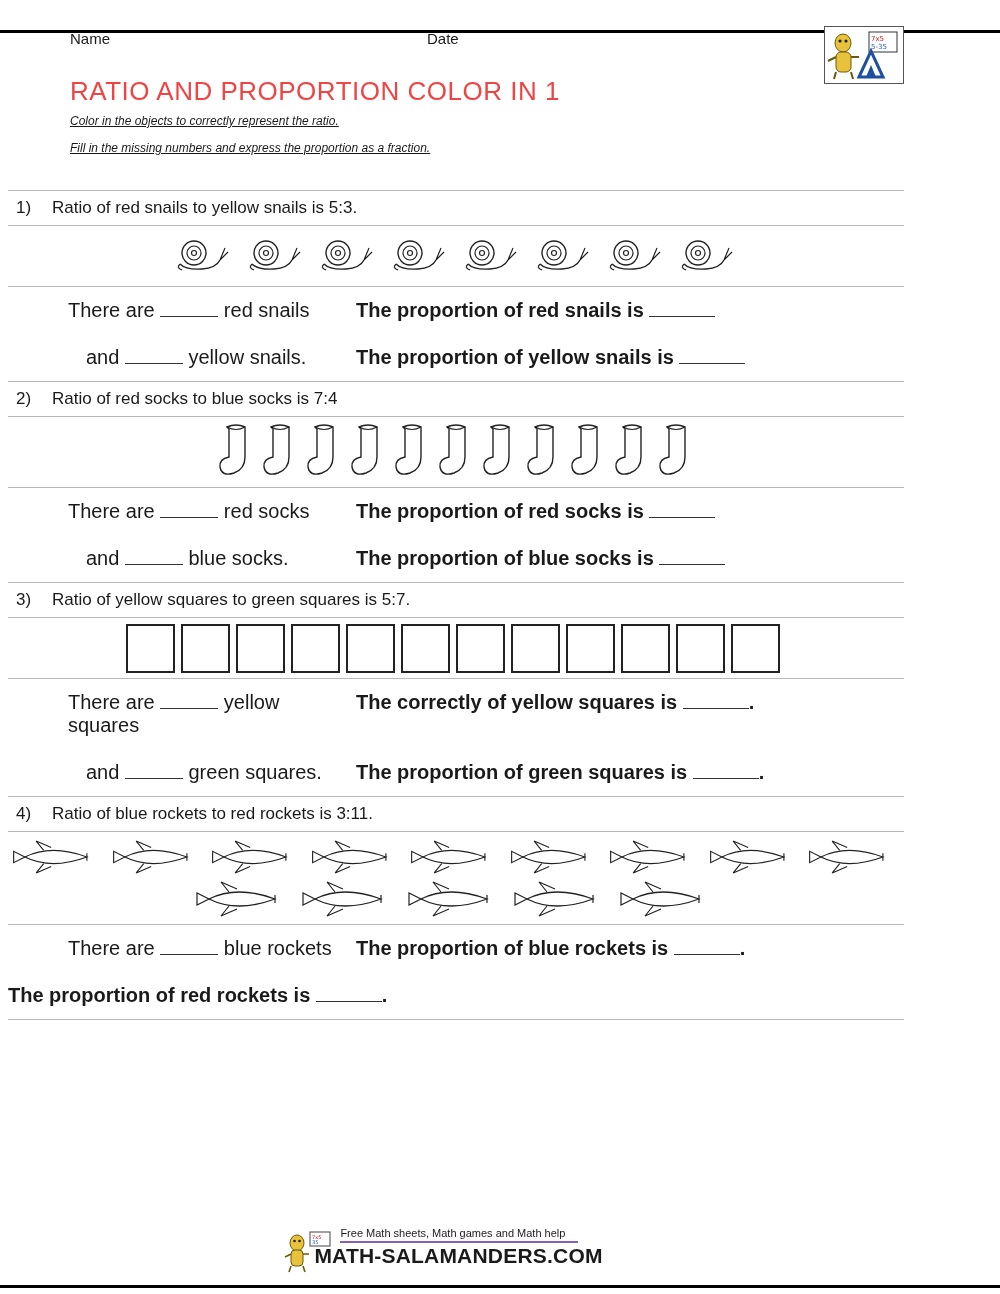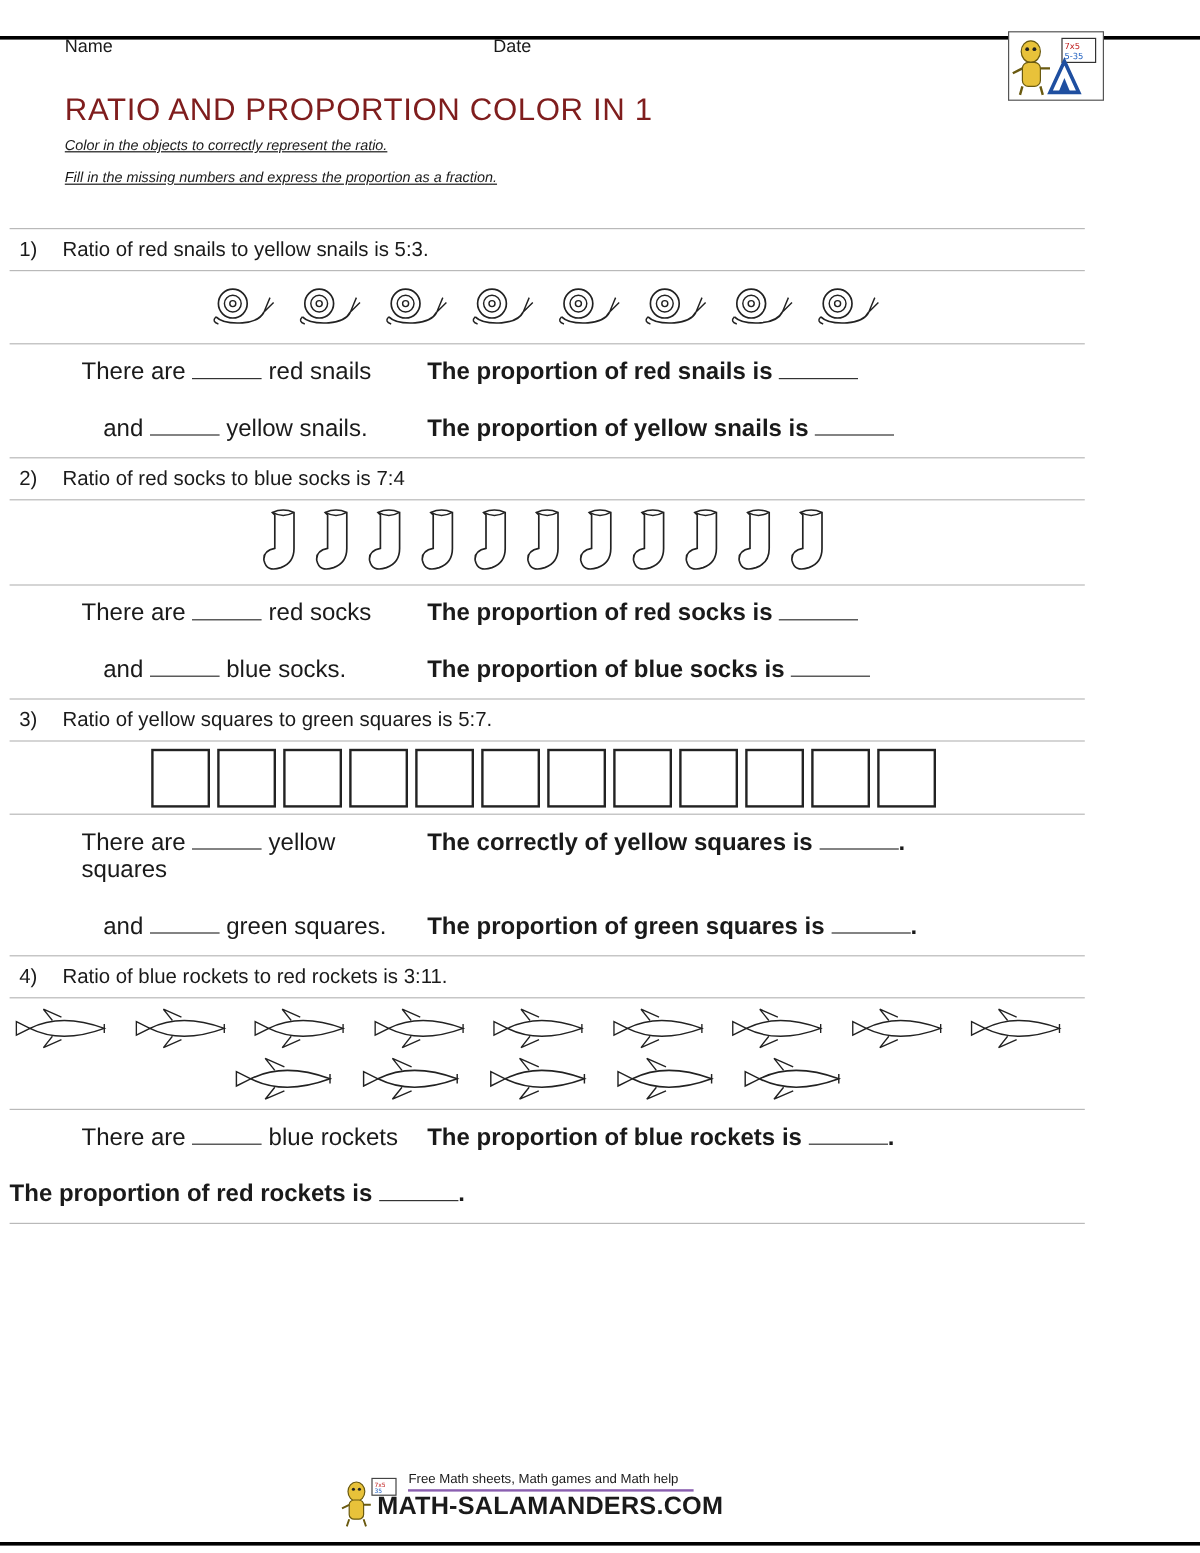--- a/index.html
+++ b/index.html
@@ -13,21 +13,21 @@
     font-family: "Liberation Sans", sans-serif;
     color: #1a1a1a;
     position: relative;
     overflow: hidden;
   }
   .page {
     position: relative;
     width: 1000px;
     height: 1294px;
     box-sizing: border-box;
-    padding: 0 46px;
+    padding: 0 62px;
   }
   .top-rule {
     position: absolute;
     left: 0;
     top: 30px;
     width: 1000px;
     height: 3px;
     background: #000;
   }
   .bottom-rule {
@@ -68,21 +68,21 @@
   .logo-inner {
     position: relative;
     width: 100%;
     height: 100%;
   }
   .title {
     position: absolute;
     left: 8px;
     top: 76px;
     font-size: 26px;
-    color: #7f1d1d;
+    color: #ef4444;
     letter-spacing: 0.5px;
   }
   .instructions {
     position: absolute;
     left: 8px;
     top: 108px;
     font-style: italic;
     font-size: 12px;
     line-height: 27px;
     text-decoration: underline;

